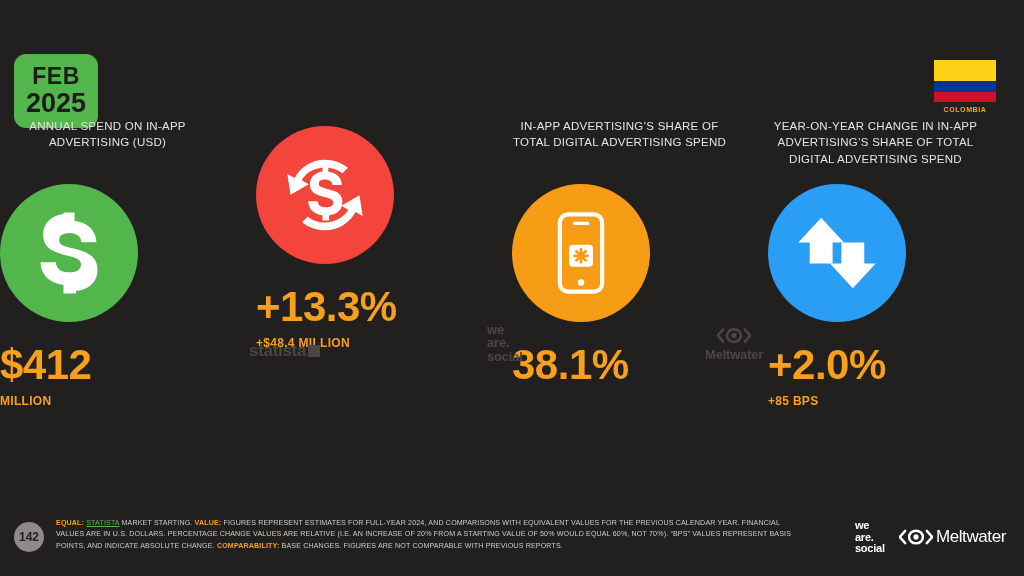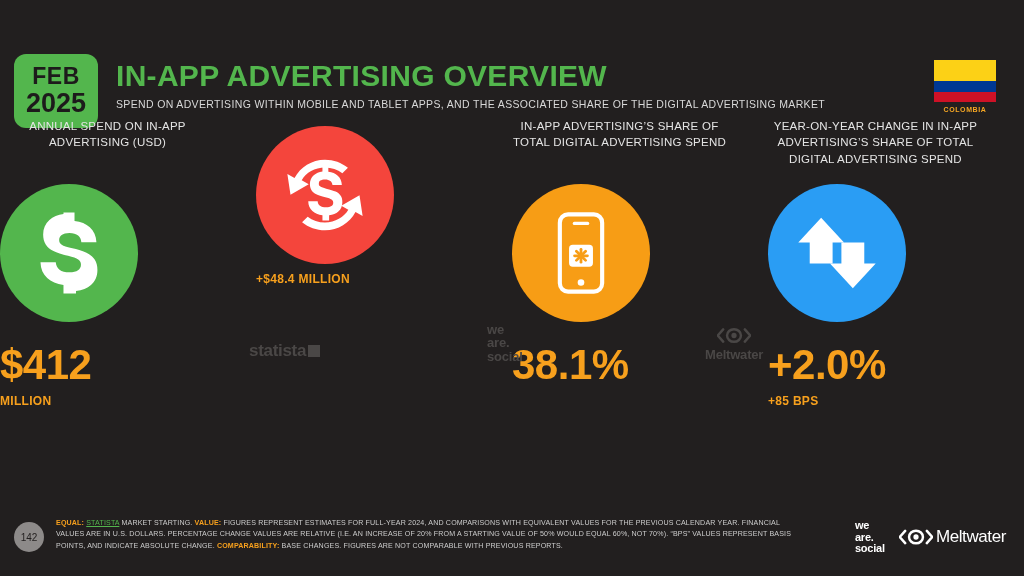--- a/index.html
+++ b/index.html
@@ -194,22 +194,22 @@
   }
   .page-badge {
     position: absolute;
     left: 14px;
     top: 18px;
     width: 30px;
     height: 30px;
     border-radius: 50%;
     background: #8d8a89;
     color: #221f1f;
-    font-size: 10px;
-    font-weight: normal;
+    font-size: 12px;
+    font-weight: bold;
     display: flex;
     align-items: center;
     justify-content: center;
   }
   .source-text {
     position: absolute;
     left: 56px;
     top: 14px;
     width: 740px;
     font-size: 7.1px;
@@ -249,24 +249,20 @@
 </head>
 <body>
 
 <div class="header">
 
   <div class="date-badge">
     <div class="m">FEB</div>
     <div class="y">2025</div>
   </div>
 
-  <div class="title-block">
-    <div class="title-main">IN-APP ADVERTISING OVERVIEW</div>
-    <div class="title-sub">SPEND ON ADVERTISING WITHIN MOBILE AND TABLET APPS, AND THE ASSOCIATED SHARE OF THE DIGITAL ADVERTISING MARKET</div>
-  </div>
 
   <div class="flag-wrap">
     <div class="flag">
       <div class="band-y"></div>
       <div class="band-b"></div>
       <div class="band-r"></div>
     </div>
     <div class="flag-name">COLOMBIA</div>
   </div>
 
@@ -291,20 +287,21 @@
         <g fill="#ffffff">
 
           <path d="M50 14c-13.5 0-25.2 7.6-31.1 18.7l-7.3-4.2 3.2 21.2 18.6-10.6-7.2-4.2C30.6 27.3 39.6 22 50 22c6.7 0 12.8 2.2 17.7 5.9l5.7-5.7C66.9 17 58.8 14 50 14z"></path>
 
           <path d="M50 86c13.5 0 25.2-7.6 31.1-18.7l7.3 4.2-3.2-21.2-18.6 10.6 7.2 4.2C69.4 72.7 60.4 78 50 78c-6.7 0-12.8-2.2-17.7-5.9l-5.7 5.7C33.1 83 41.2 86 50 86z"></path>
 
           <path d="M46.6 21h6.8v5.4c4 0.4 7.3 1.8 9.6 4 2.6 2.3 4 5.6 4.2 9.4h-9.6c-0.2-1.8-0.9-3.2-2.1-4.1-1.3-1-3.1-1.6-5.4-1.6-2.1 0-3.8 0.4-4.9 1.2-1 0.8-1.5 1.8-1.5 3.1 0 1.3 0.5 2.2 1.6 3 1.1 0.8 3.1 1.5 5.9 2.1 4.2 0.9 7.4 1.9 9.6 3 2.3 1.1 4 2.5 5.2 4.3 1.2 1.7 1.7 3.9 1.7 6.5 0 3.9-1.4 7.1-4.1 9.5-2.3 2.1-5.5 3.3-9.4 3.8V76h-6.8v-5.4c-4.3-0.5-7.8-1.9-10.3-4.3-2.7-2.5-4.1-5.8-4.2-10h9.6c0.2 2 1 3.6 2.4 4.7 1.5 1.1 3.5 1.6 6.2 1.6 2.4 0 4.2-0.4 5.5-1.3 1.2-0.9 1.8-2 1.8-3.5 0-1.4-0.6-2.4-1.7-3.2-1.2-0.8-3.3-1.6-6.4-2.3-4-0.9-7.1-1.9-9.2-3-2.1-1.1-3.8-2.5-4.9-4.2-1.1-1.7-1.6-3.8-1.6-6.2 0-3.7 1.3-6.8 3.9-9.1 2.3-2 5.4-3.3 8.9-3.8V21z"></path>
         </g>
       </svg>
     </div>
+    <div class="stat-big">+13.3%</div>
     <div class="stat-sub">+$48.4 MILLION</div>
   </div>
 
   <div class="col">
     <div class="col-title">IN-APP ADVERTISING’S SHARE OF TOTAL DIGITAL ADVERTISING SPEND</div>
     <div class="circle c-orange">
       <svg width="92" height="92" viewBox="0 0 100 100" aria-hidden="true">
         <rect x="27" y="8" width="46" height="84" rx="9" ry="9" fill="none" stroke="#ffffff" stroke-width="4.5"></rect>
         <rect x="41" y="16" width="18" height="3.6" rx="1.8" fill="#ffffff"></rect>
         <circle cx="50" cy="82" r="3.6" fill="#ffffff"></circle>

